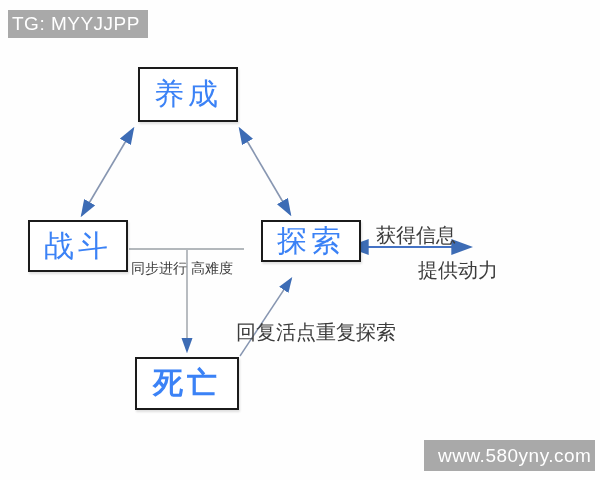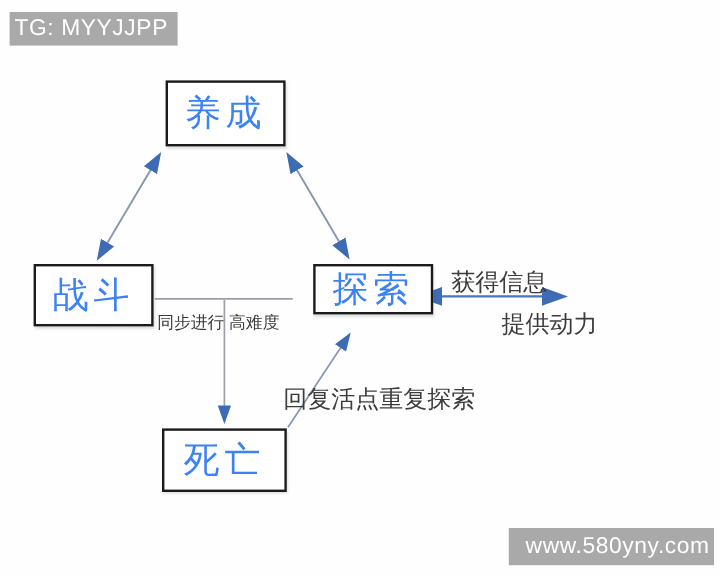--- a/index.html
+++ b/index.html
@@ -20,21 +20,21 @@
     border: 2.5px solid #1b1b1b;
     display: flex; align-items: center; justify-content: center;
     font-size: 30px; color: #3b82f6;
     letter-spacing: 4px;
     box-shadow: 1px 2px 2px rgba(0,0,0,0.12);
   }
   .node-yangcheng { left: 138px; top: 67px;  width: 100px; height: 55px; }
   .node-zhandou   { left: 28px;  top: 220px; width: 100px; height: 52px; }
   .node-tansuo    { left: 261px; top: 220px; width: 100px; height: 42px; align-items: center; }
   .node-xushi     { left: 475px; top: 218px; width: 102px; height: 56px; }
-  .node-siwang    { left: 135px; top: 357px; width: 104px; height: 53px; }
+  .node-siwang    { left: 135px; top: 357px; width: 104px; height: 53px; font-weight: bold; }
   .edge-label {
     position: absolute;
     color: #3c3c3c;
     font-size: 20px;
     white-space: nowrap;
   }
   .lbl-sync   { left: 131px; top: 226px; width: 118px; font-size: 14px; margin-top: 34px; }
   .lbl-info   { left: 376px; top: 222px; width: 66px;  text-align: center; }
   .lbl-motive { left: 374px; top: 257px; width: 66px;  text-align: center; margin-left: 44px; }
   .lbl-revive { left: 236px; top: 319px; width: 130px; text-align: right; }

